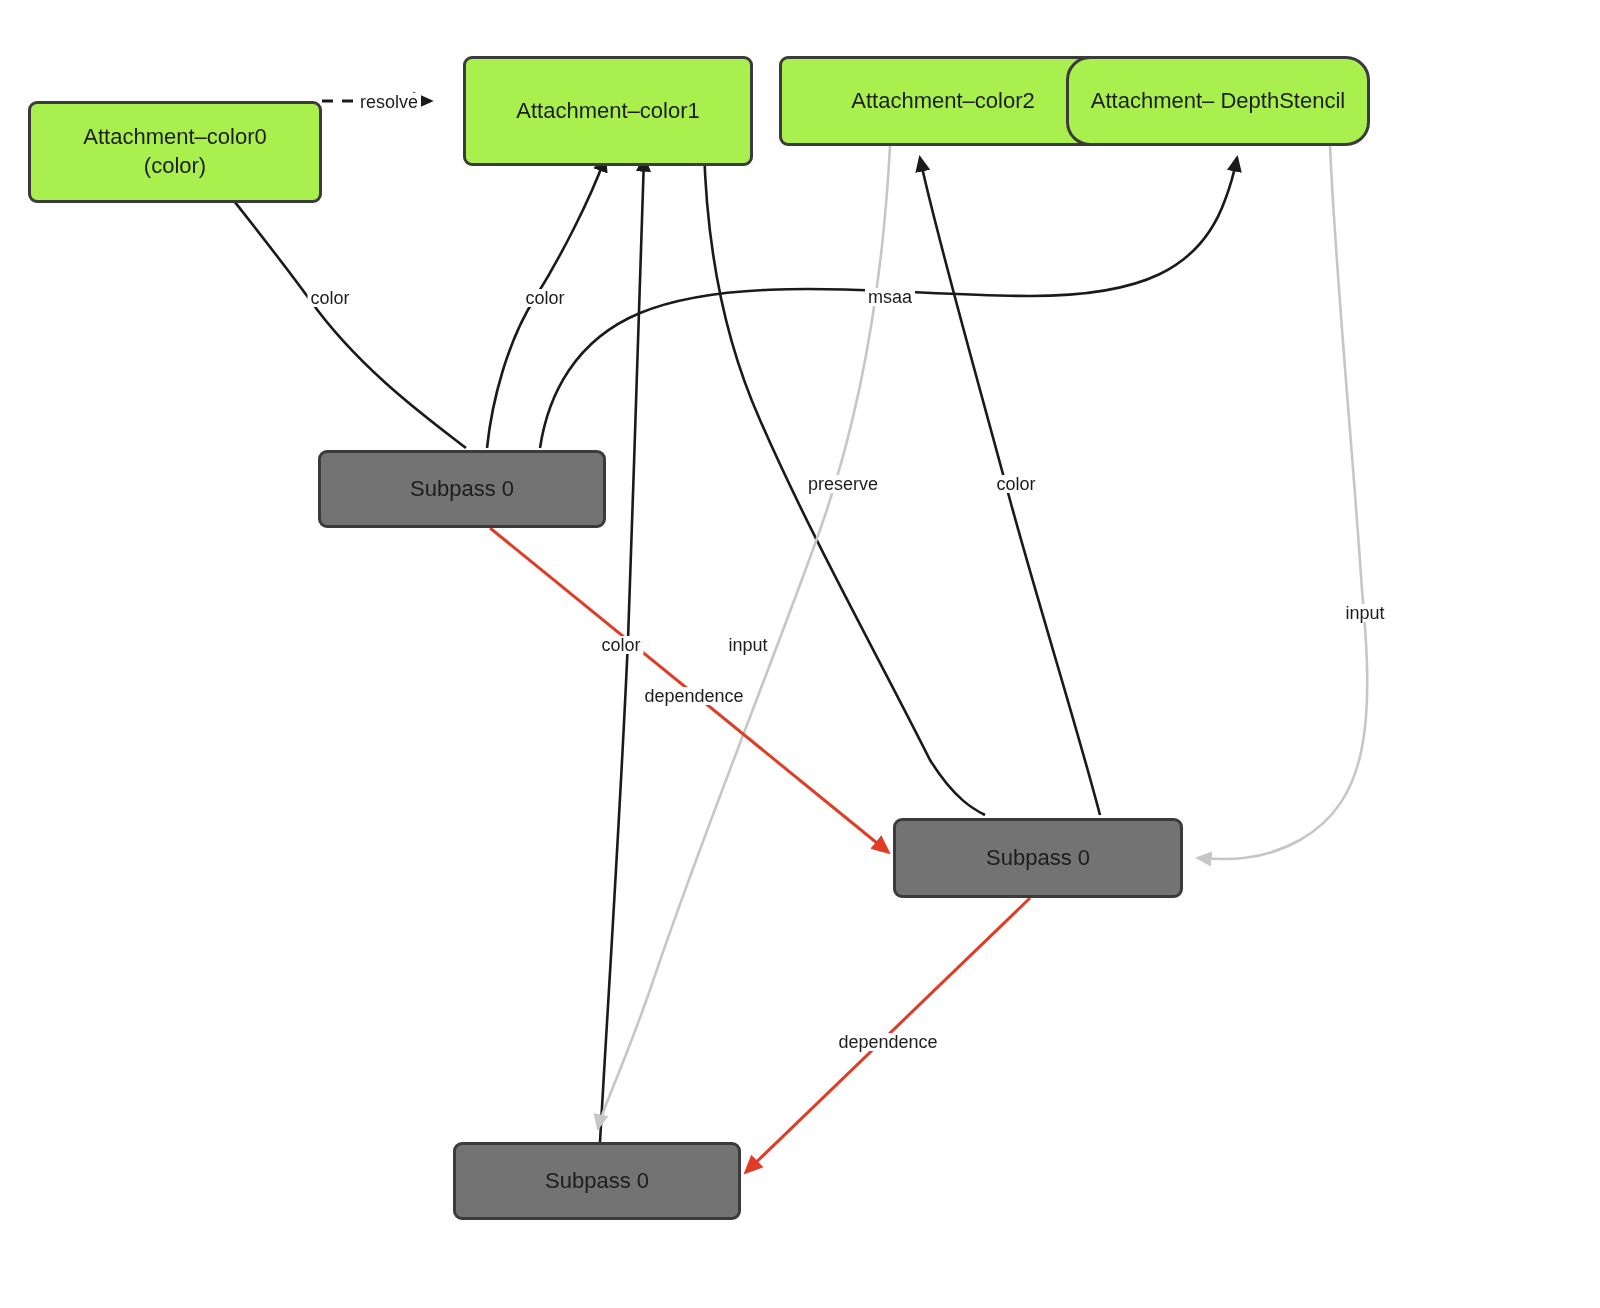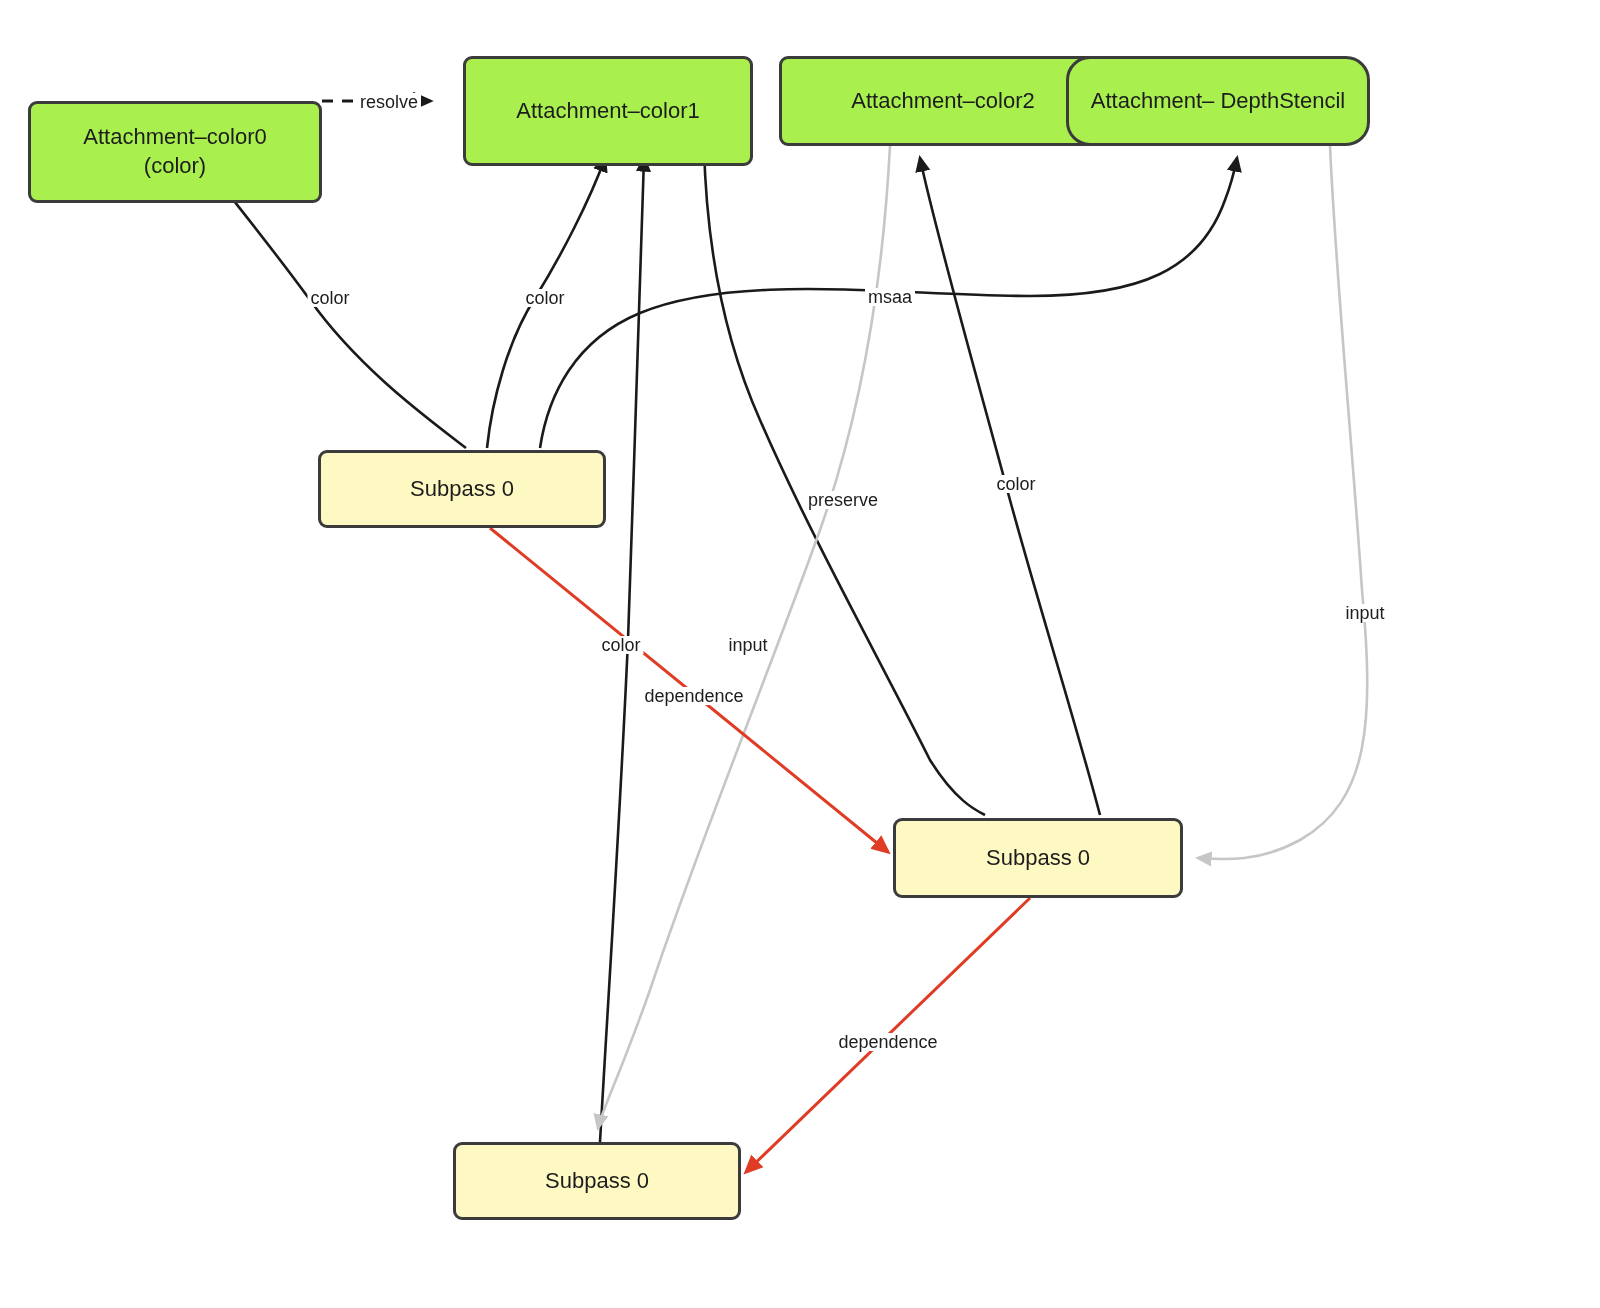--- a/index.html
+++ b/index.html
@@ -34,21 +34,21 @@
     justify-content: center;
     text-align: center;
     color: #1d1d1d;
     line-height: 1.3;
   }
   .node-attachment {
     background: #a9ef4e;
     font-size: 22px;
   }
   .node-subpass {
-    background: #fef9c3;
+    background: #737373;
     font-size: 22px;
   }
   .edge-label {
     position: absolute;
     font-size: 18px;
     color: #1d1d1d;
     background: #ffffff;
     padding: 0 3px;
     white-space: nowrap;
     transform: translate(-50%, -50%);
@@ -161,21 +161,21 @@
   </div>
 
   <div class="edge-label" style="left:389px; top:102px;">resolve</div>
 
   <div class="edge-label" style="left:330px; top:298px;">color</div>
 
   <div class="edge-label" style="left:545px; top:298px;">color</div>
 
   <div class="edge-label" style="left:890px; top:297px;">msaa</div>
 
-  <div class="edge-label" style="left:843px; top:500px;">preserve</div>
+  <div class="edge-label" style="left:843px; top:484px;">preserve</div>
 
   <div class="edge-label" style="left:1016px; top:484px;">color</div>
 
   <div class="edge-label" style="left:621px; top:645px;">color</div>
 
   <div class="edge-label" style="left:748px; top:645px;">input</div>
 
   <div class="edge-label" style="left:694px; top:696px;">dependence</div>
 
   <div class="edge-label" style="left:1365px; top:613px;">input</div>

